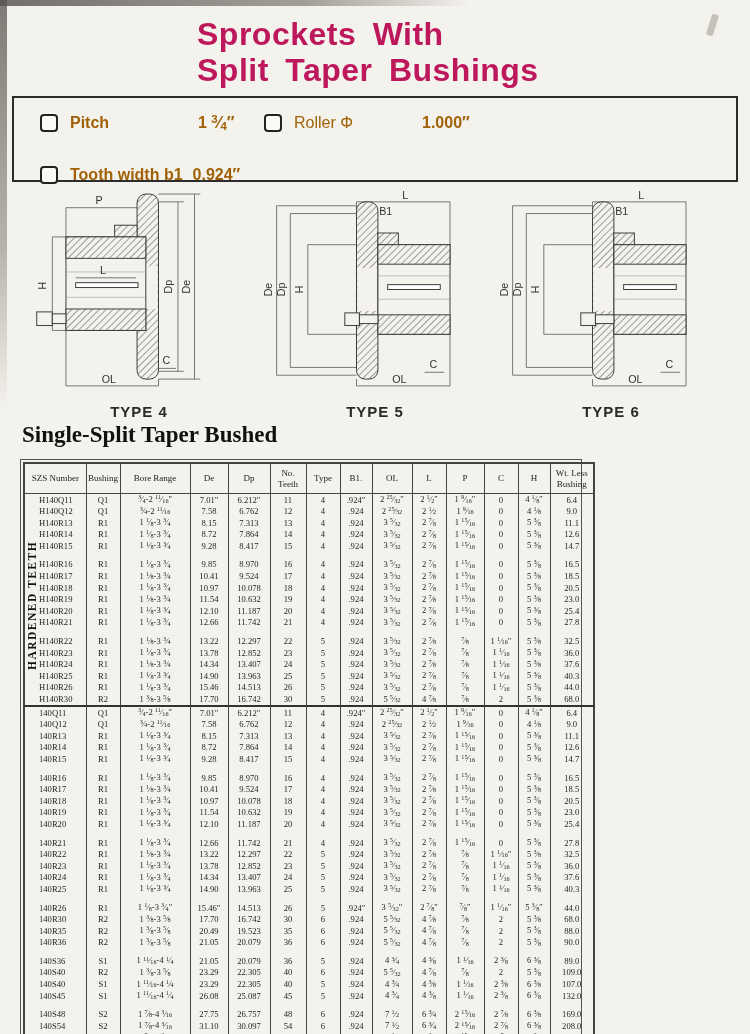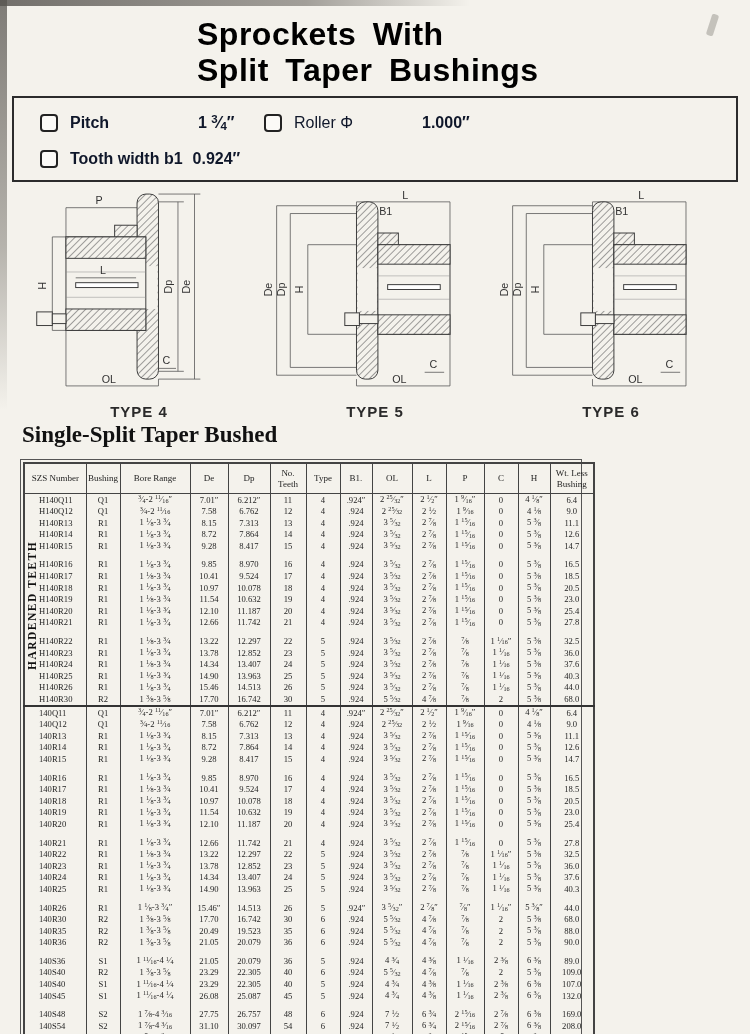--- a/index.html
+++ b/index.html
@@ -7,34 +7,34 @@
         font-family:"Liberation Serif",serif;color:#1e1e1e;}
   
   .scan-top{position:absolute;top:0;left:0;width:470px;height:6px;
             background:linear-gradient(90deg,#524f4b,#8d8a84 65%,rgba(0,0,0,0));opacity:.8;}
   .scan-left{position:absolute;top:0;left:0;width:7px;height:410px;
              background:linear-gradient(180deg,#57544f,#a19e97 60%,rgba(0,0,0,0));opacity:.75;}
   .scan-mark{position:absolute;top:14px;right:34px;width:7px;height:22px;background:#8a8781;
              opacity:.45;transform:rotate(18deg);border-radius:2px;}
 
   .title{margin:16px 0 0 197px;font-family:"Liberation Sans",sans-serif;font-weight:bold;
-         font-size:32px;line-height:1.13;color:#000000;letter-spacing:.5px;word-spacing:7px;}
+         font-size:32px;line-height:1.13;color:#be185d;letter-spacing:.5px;word-spacing:7px;}
 
   .spec-box{position:relative;margin:8px 12px 0 12px;height:82px;border:2px solid #2c2c2c;}
   .spec-item{position:absolute;display:flex;align-items:center;
-             font-family:"Liberation Sans",sans-serif;font-weight:bold;font-size:16px;color:#0f172a;}
+             font-family:"Liberation Sans",sans-serif;font-weight:bold;font-size:16px;color:#a16207;}
   .spec-item .cb{width:14px;height:14px;border:2px solid #222;border-radius:4px;background:#fbfaf7;
                  margin-right:12px;flex:0 0 auto;}
   .spec-item .lbl{display:inline-block;}
   .spec-item.w1 .lbl{width:118px;}
   .spec-item.w2 .lbl{width:118px;font-weight:normal;}
   .spec-item .val{margin-left:10px;}
   #spec-pitch{left:26px;top:16px;}
   #spec-roller{left:250px;top:16px;}
-  #spec-tooth{left:26px;top:52px;}
+  #spec-tooth{left:26px;top:68px;}
 
   .drawings{display:flex;justify-content:space-between;padding:0 26px;margin-top:6px;}
   .drawing{width:226px;text-align:center;}
   .drawing-caption{font-family:"Liberation Sans",sans-serif;font-weight:bold;font-size:15px;
                    letter-spacing:1px;color:#2a2a2a;margin-top:8px;}
   svg .part{stroke:#3a3a3a;stroke-width:1;}
   svg .dim{stroke:#555;stroke-width:.8;fill:none;}
   svg .thin{stroke:#888;stroke-width:.5;}
   svg .hatch{fill:url(#hatch);}
   svg text{font-family:"Liberation Sans",sans-serif;font-size:11px;fill:#333;}

